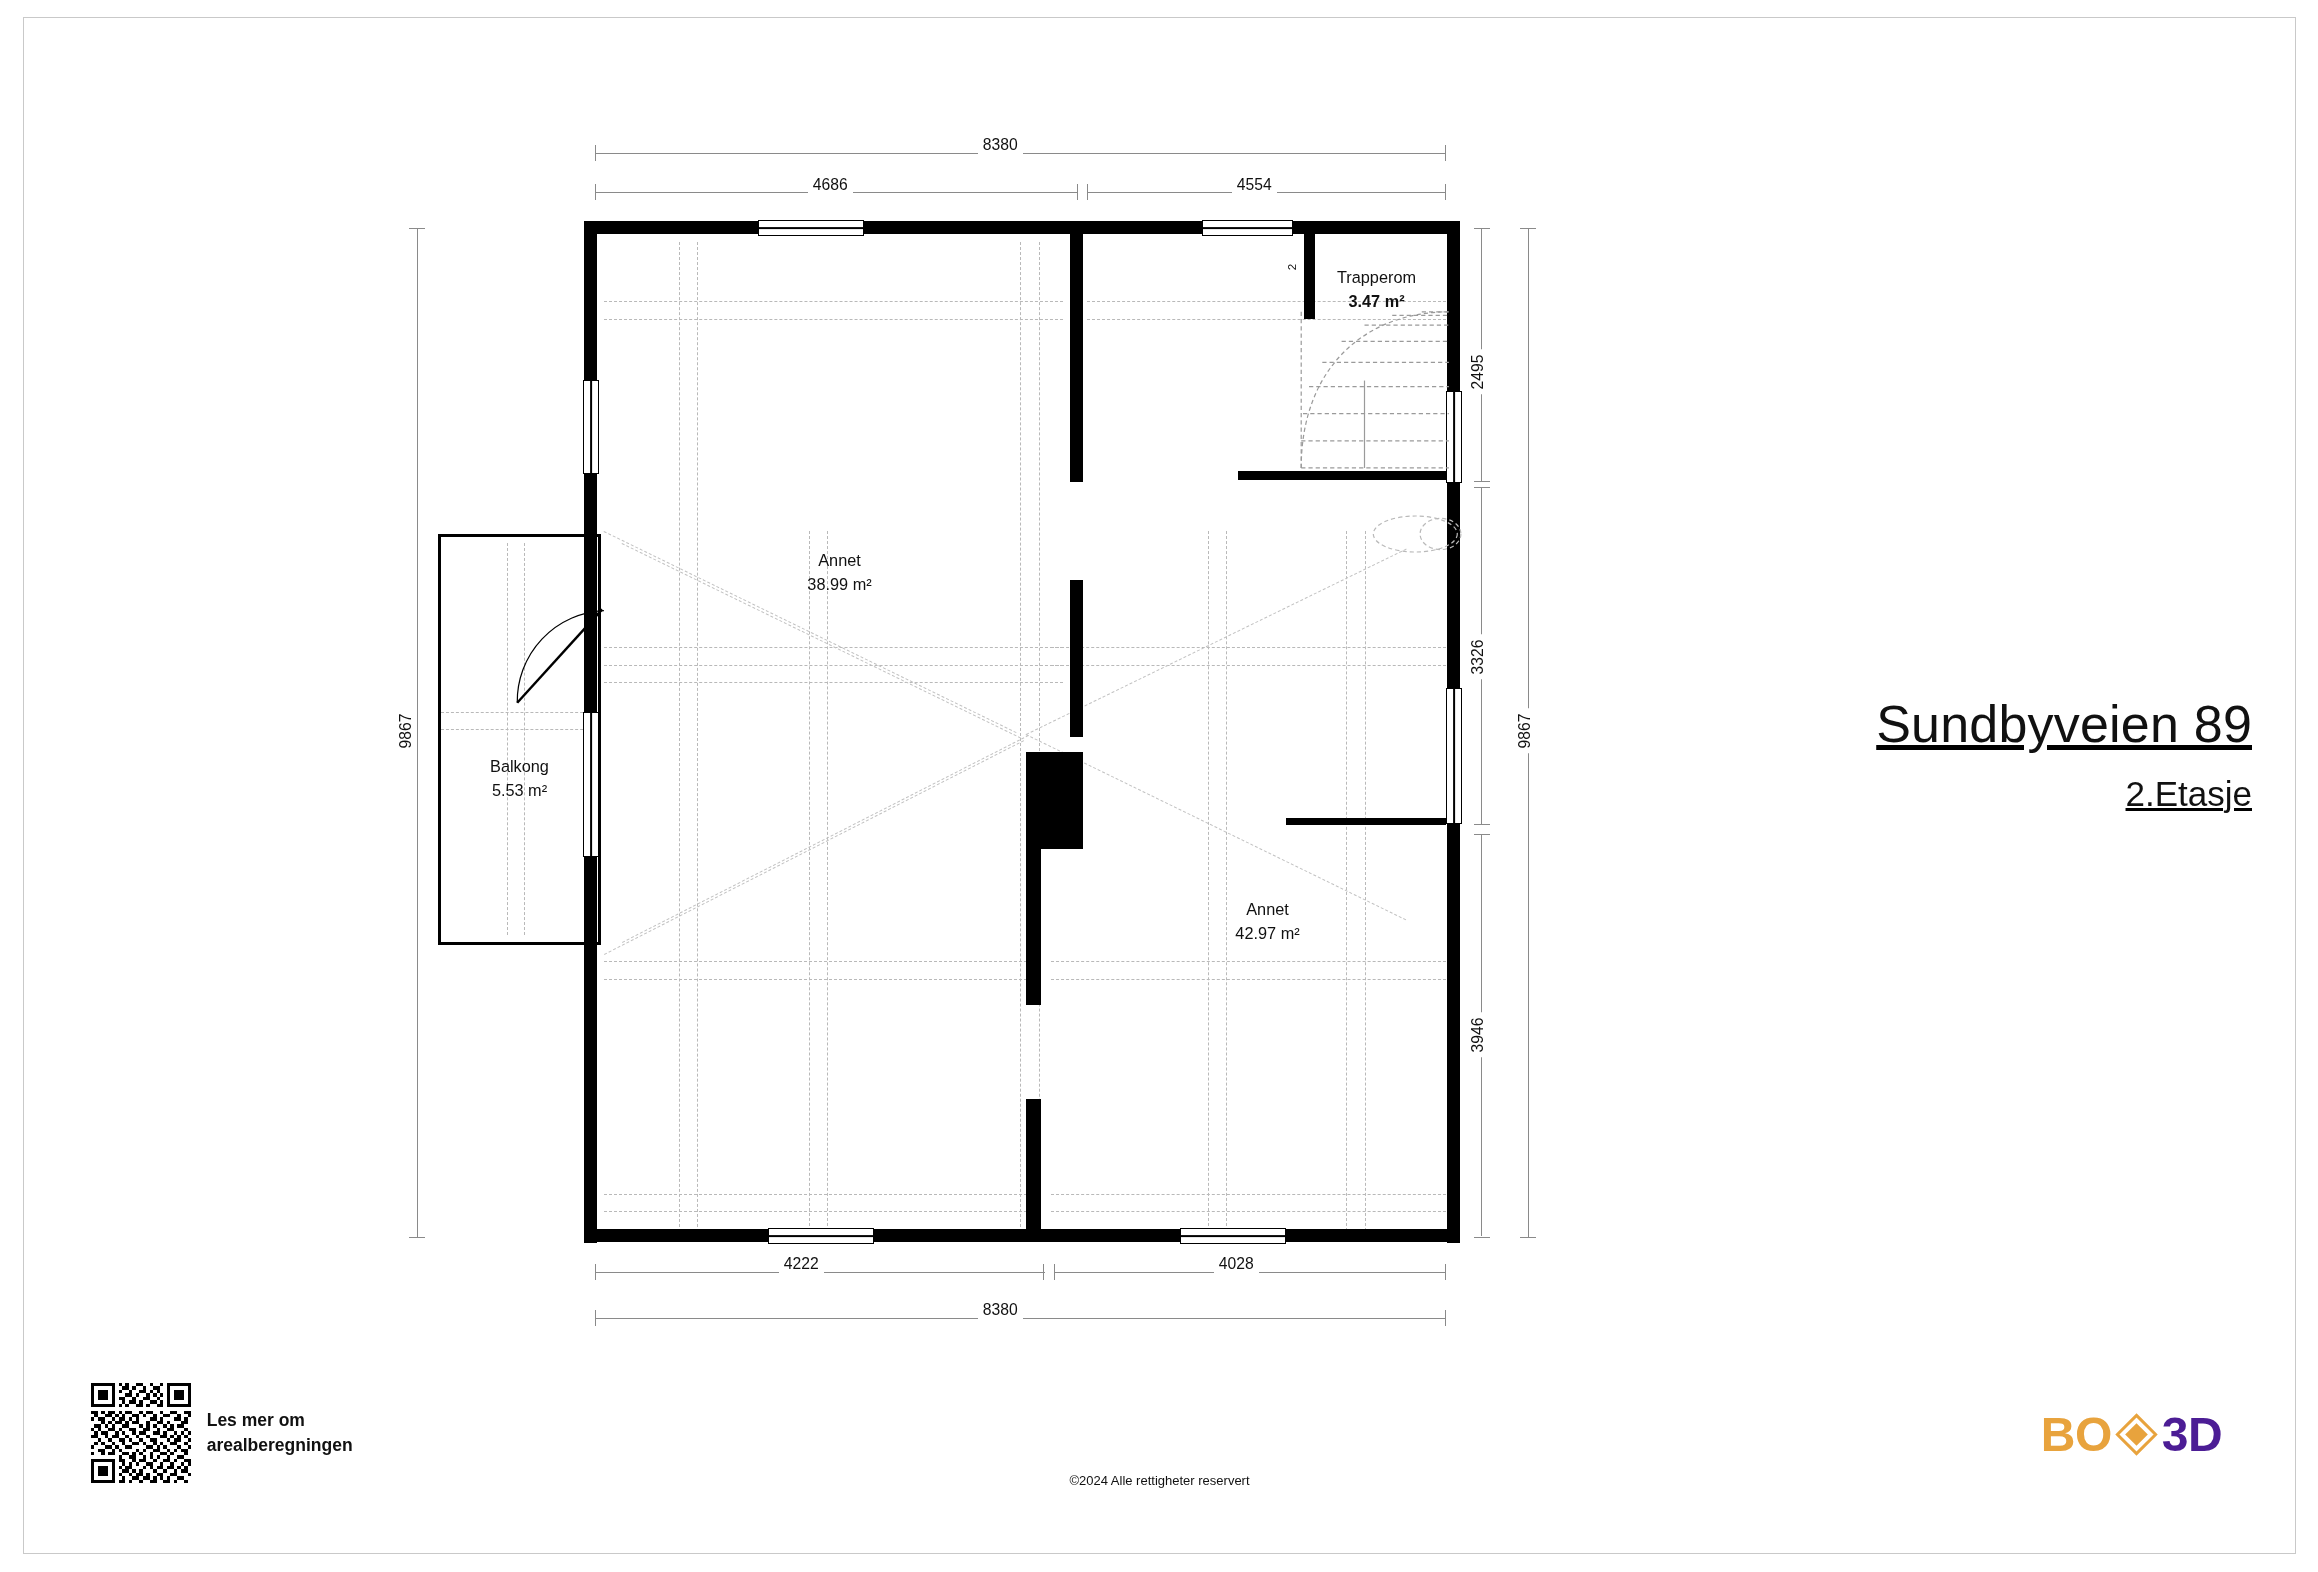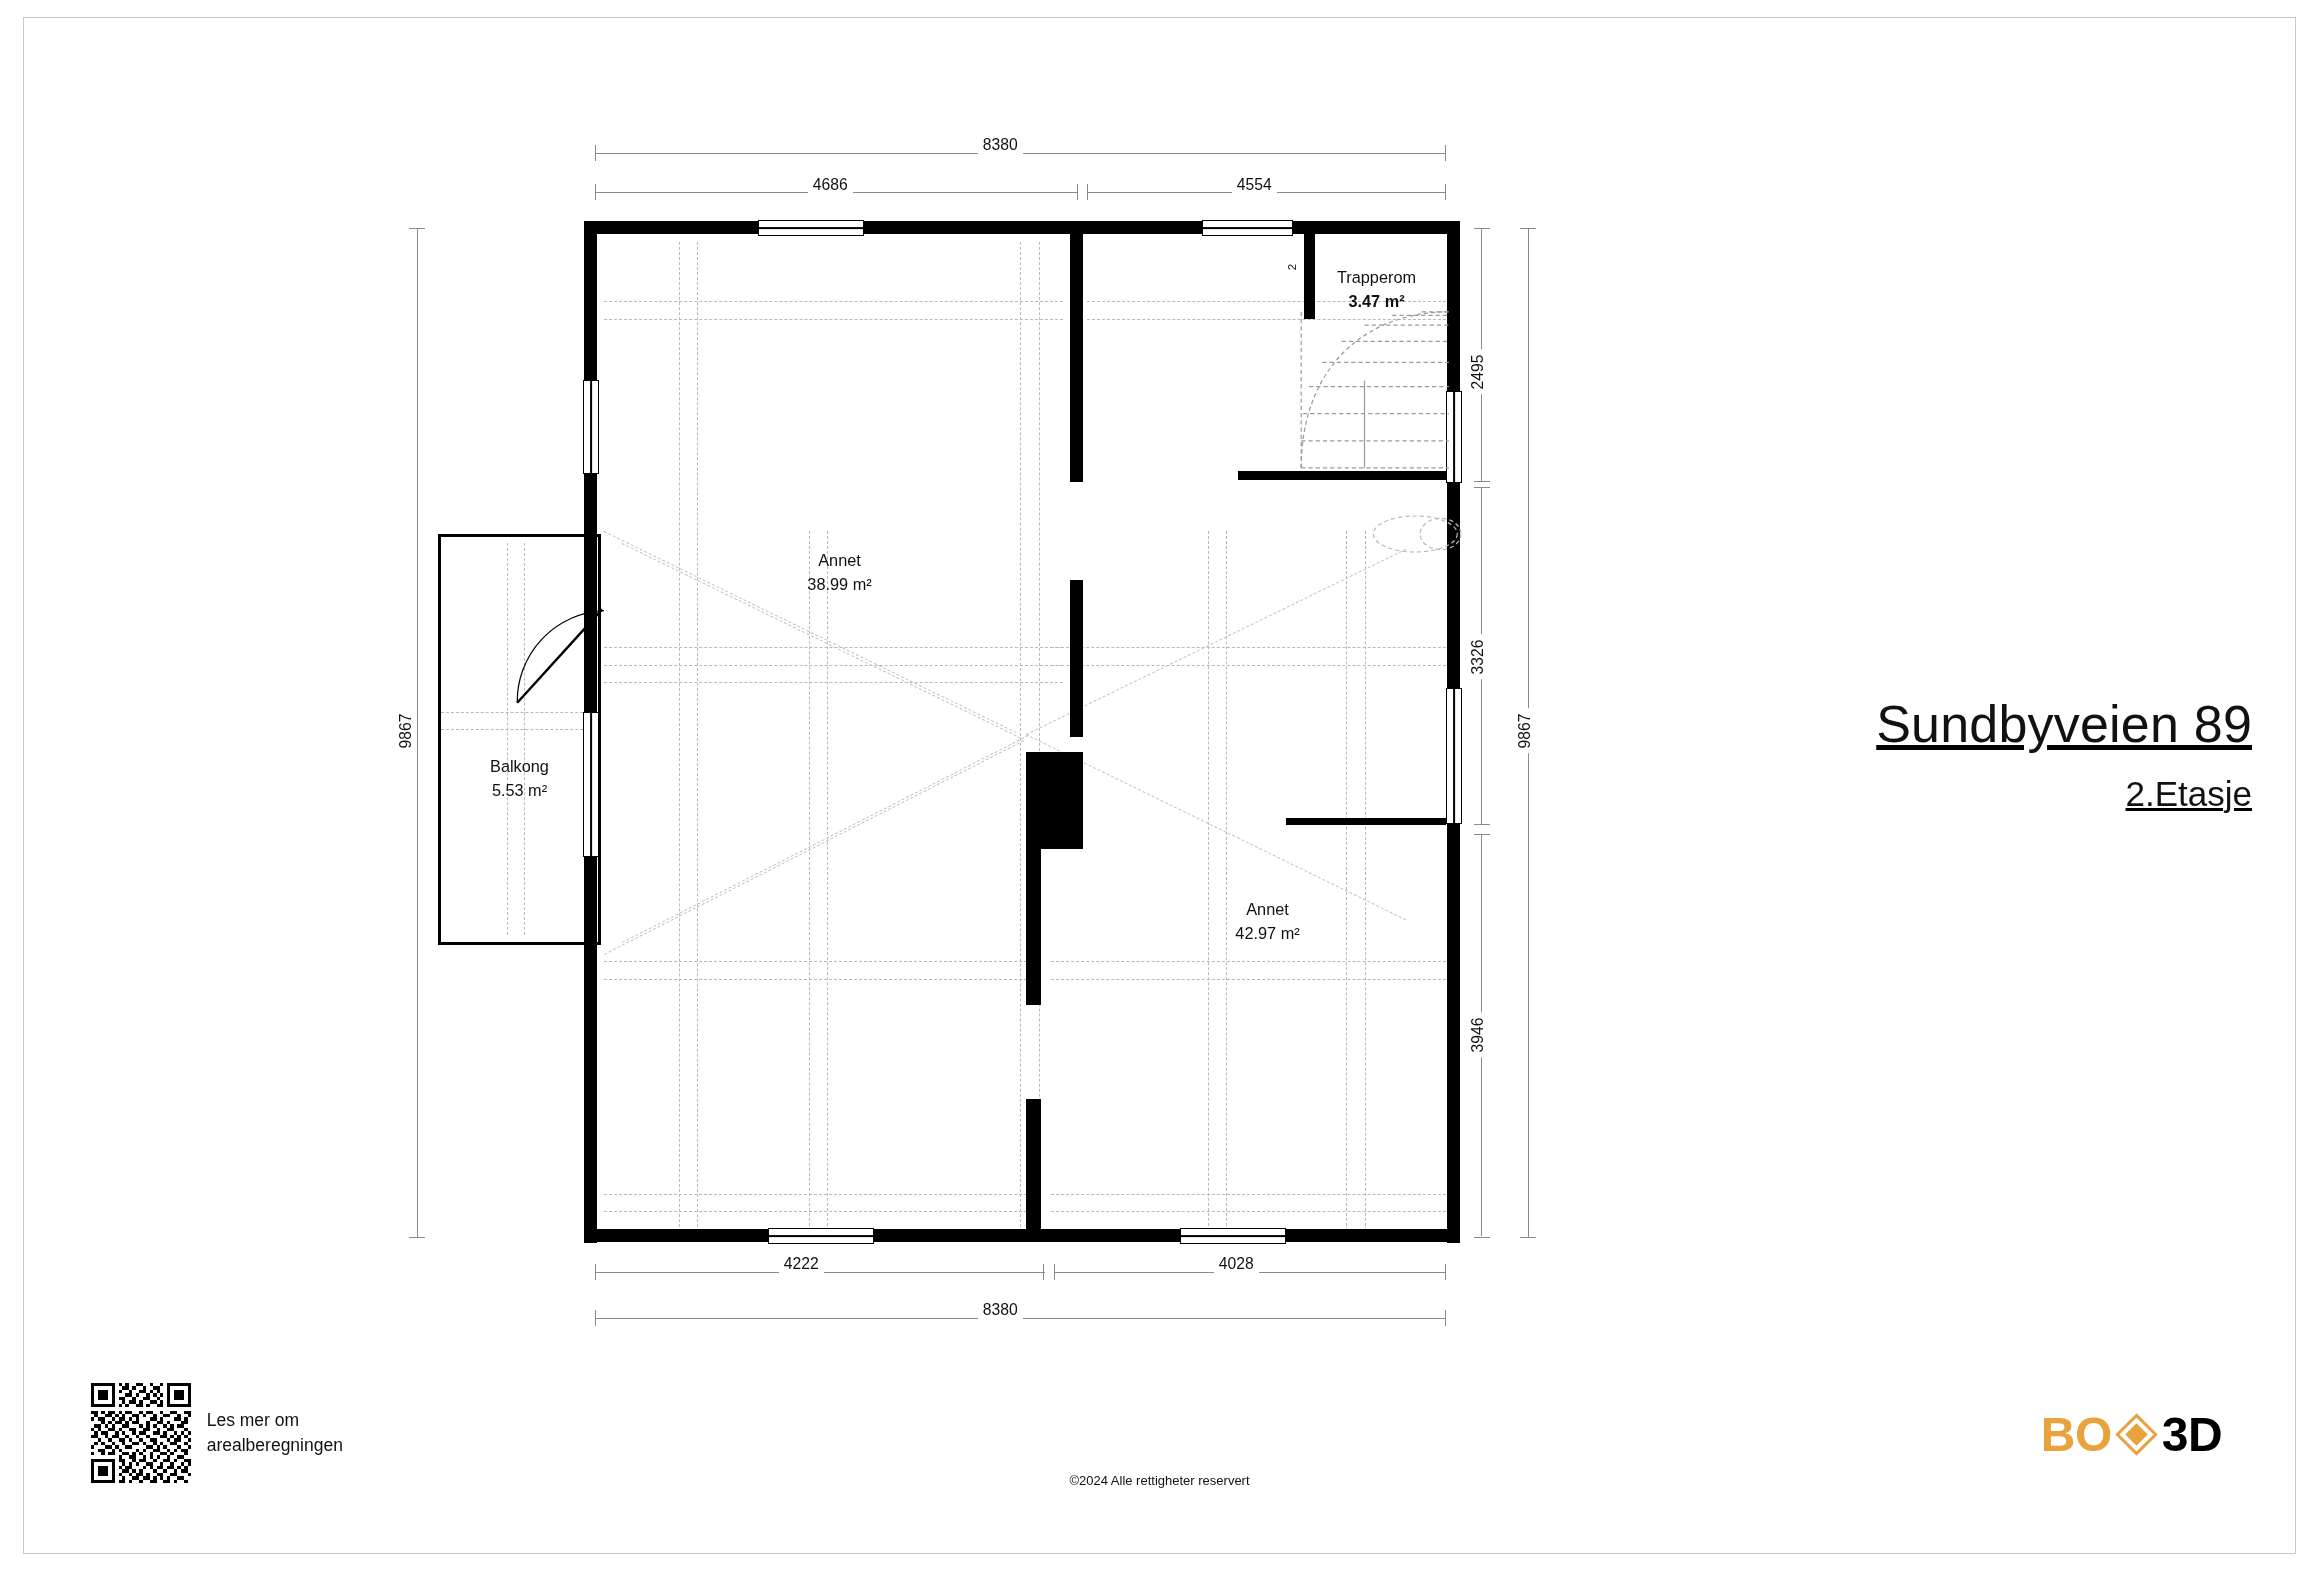--- a/index.html
+++ b/index.html
@@ -76,27 +76,27 @@
   .stair-fan { position:absolute; }
 
   
   #title-block { position:absolute; left:1775px; top:697px; width:477px; text-align:right;text-decoration:underline; }
   #addr { font-size:52px; color:#111111; letter-spacing:0.2px; line-height:1.05; }
   #floor { font-size:35px; color:#111111; margin-top:22px; }
 
   
   #qr-wrap { position:absolute; left:91px; top:1383px; display:flex; align-items:center; gap:15.7px; }
   #qr { width:100px; height:100px; }
-  #qr-text { font-size:17.5px; color:#111111; line-height:1.45; font-weight:normal; }
+  #qr-text { font-size:17.5px; color:#111111; line-height:1.45; font-weight:bold; }
   #copyright { position:absolute; left:0; top:1473px; width:2319px; text-align:center; font-size:13px; color:#111111; }
 
   #logo { position:absolute; right:97px; top:1407px; display:flex; align-items:center; }
   #logo .bo { font-size:48px; font-weight:bold; color:#E8A33D; letter-spacing:-0.6px; }
   #logo .dia { width:43px; height:43px; margin:0 3.6px; position:relative; }
-  #logo .d3d { font-size:48px; font-weight:bold; color:#000000; letter-spacing:-0.6px; }
+  #logo .d3d { font-size:48px; font-weight:bold; color:#4c1d95; letter-spacing:-0.6px; }
 </style>
 </head>
 <body>
 
 <div id="page">
   <div id="frame"></div>
 
   <div id="plan">
 
     <div class="dim-line" style="left:595px; top:153px; width:851px; height:1.2px;"></div>

